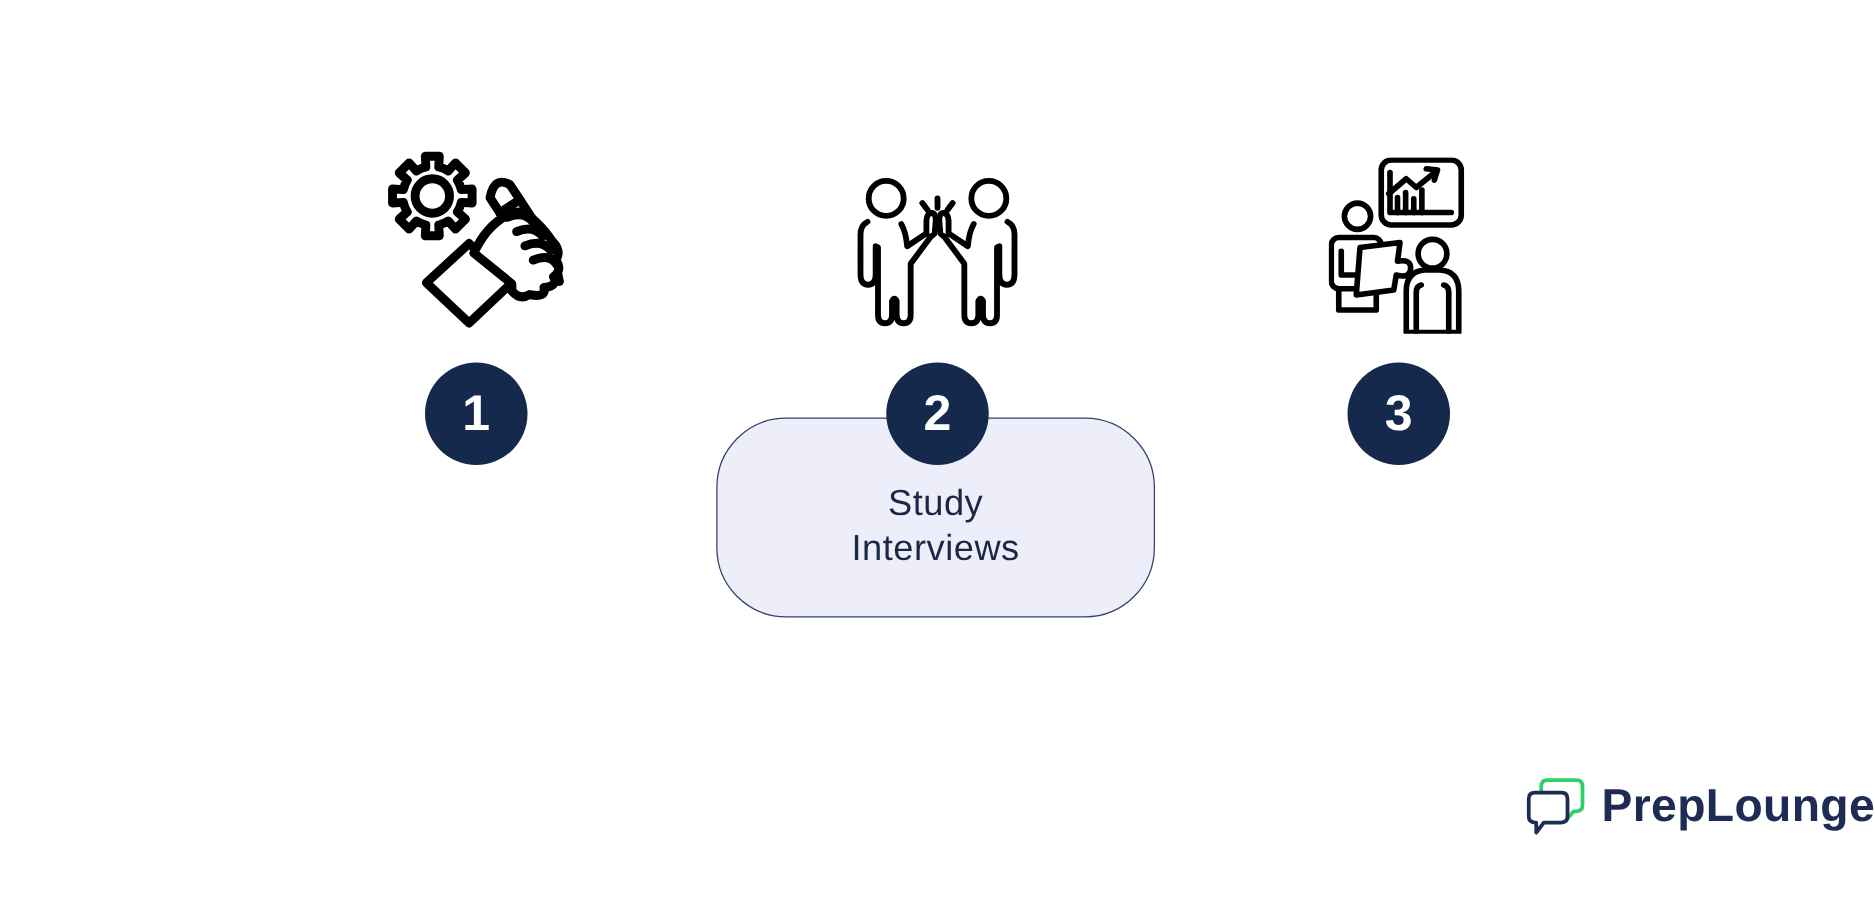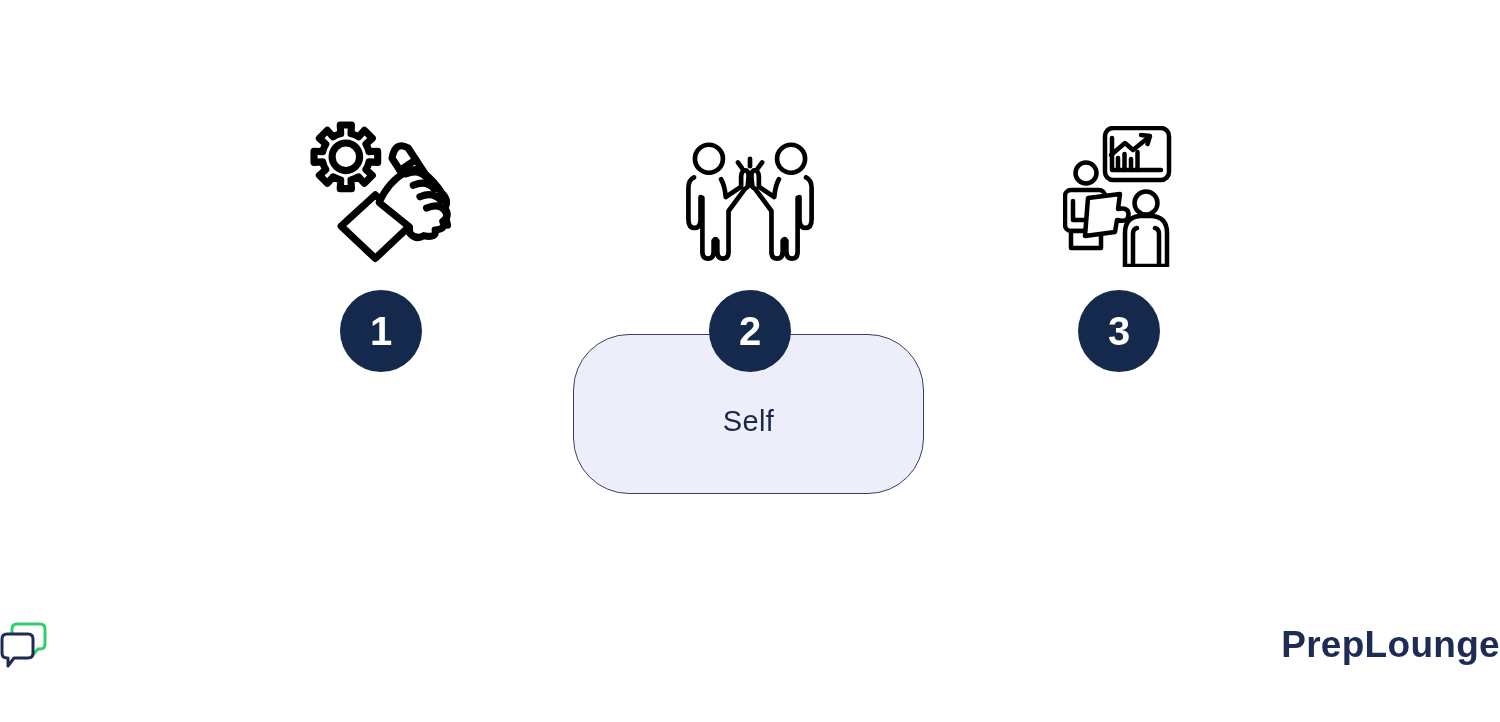--- a/index.html
+++ b/index.html
@@ -38,21 +38,21 @@
     padding-top:14px;box-sizing:border-box;
     z-index:1;
   }
   .card-label{
     font-size:29px;line-height:36px;letter-spacing:.4px;
     color:var(--text-navy,#1b2744);
     text-align:center;
   }
   .footer{
     position:absolute;top:622px;left:0;right:0;
-    display:flex;align-items:center;justify-content:space-between;gap:12px;
+    display:flex;align-items:center;justify-content:flex-end;gap:12px;
   }
   .brand-text{
     font-size:37px;font-weight:bold;letter-spacing:.3px;
     color:var(--logo-navy,#1e2c55);
   }
   svg{display:block;}
 </style>
 </head>
 <body>
 
@@ -92,21 +92,22 @@
           <path d="M270 78 Q282 84 282 100 L282 168 Q282 186 269 186 Q256 186 256 168 L256 120 L252 122 L252 238 Q252 252 240 252 Q228 252 228 238 L228 214 Q224 206 220 214 L220 238 Q220 252 208 252 Q196 252 196 238 L196 150 L162 104 L155 98 L153 76 Q153 62 161 63 Q168 64 169 76 L169 98 L202 120 Q204 96 212 82"></path>
           <path d="M150 54 L150 38"></path>
           <path d="M133 58 L124 46"></path>
           <path d="M167 58 L176 46"></path>
         </svg>
       </div>
       <div class="badge">
         <span>2</span>
       </div>
       <div class="card">
-        <div class="card-label">Self</div>
+        <div class="card-label">Study</div>
+        <div class="card-label">Interviews</div>
       </div>
     </div>
 
     <div class="step">
       <div class="icon-area">
         <svg width="112" height="141" viewBox="0 0 224 282" fill="none" stroke="currentColor" stroke-width="9" stroke-linecap="round" stroke-linejoin="round">
           <rect x="84" y="4" width="128" height="104" rx="16" fill="#fff"></rect>
           <path d="M98 24 L98 88 L196 88"></path>
           <path d="M110 88 L110 64"></path>
           <path d="M123 88 L123 56"></path>

